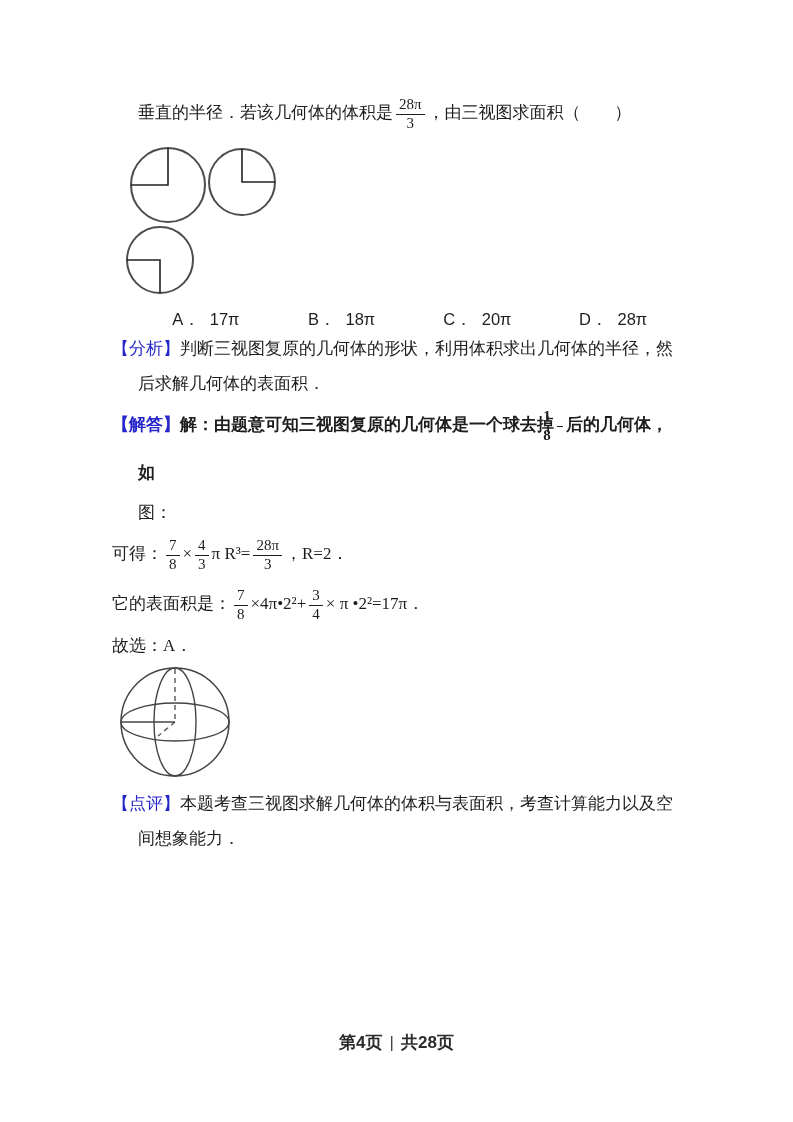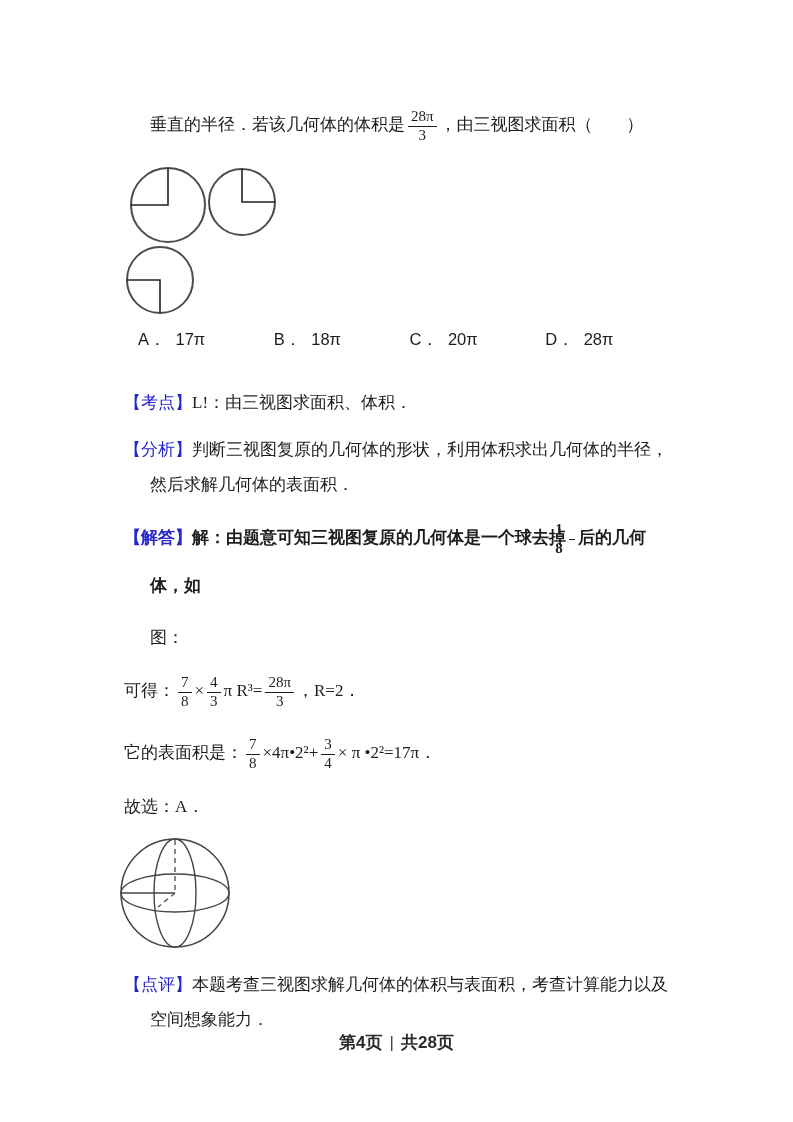--- a/index.html
+++ b/index.html
@@ -7,21 +7,21 @@
     position:relative;
     width:793px; height:1122px;
     background:#ffffff;
     font-family:"Liberation Serif","DejaVu Serif",serif;
     color:#1d1d1d;
     font-size:17px;
     overflow:hidden;
   }
   .content { padding:88px 112px 0 112px; }
 
-  p { margin:12px; }
+  p { margin:0; }
   .line { line-height:34px; }
   .intro { padding-left:26px; line-height:50px; }
 
   .blue { color:#2626cb; }
 
   
   .frac {
     display:inline-block;
     vertical-align:middle;
     text-align:center;
@@ -35,21 +35,21 @@
   .figure1 { margin:4px 0 0 8px; }
 
   .options {
     display:flex;
     padding-left:26px;
     margin-top:8px;
     font-family:"Liberation Sans","DejaVu Sans",sans-serif;
     font-size:16.5px;
     line-height:24px;
   }
-  .option { width:136px; }
+  .option { width:136px;text-align:center; }
   .option .opt-label { margin-right:10px; }
 
   .hang { padding-left:26px; text-indent:-26px; line-height:35px; }
   .kaodian { margin-top:34px; }
 
   .fracline { line-height:48px;font-weight:bold; }
   .cont-indent { padding-left:26px; line-height:32px; }
 
   .formula { line-height:50px; }
 
@@ -94,23 +94,20 @@
       </svg>
     </div>
 
     <div class="options">
       <span class="option"><span class="opt-label">A．</span><span>17π</span></span>
       <span class="option"><span class="opt-label">B．</span><span>18π</span></span>
       <span class="option"><span class="opt-label">C．</span><span>20π</span></span>
       <span class="option"><span class="opt-label">D．</span><span>28π</span></span>
     </div>
 
-    <p class="hang kaodian">
-      <span class="blue">【考点】</span><span>L!：由三视图求面积、体积．</span>
-    </p>
 
 
     <p class="hang">
       <span class="blue">【分析】</span><span>判断三视图复原的几何体的形状，利用体积求出几何体的半径，然后求解几何体的表面积．</span>
     </p>
 
     <p class="hang fracline">
       <span class="blue">【解答】</span><span>解：由题意可知三视图复原的几何体是一个球去掉</span><span class="frac"><span class="num">1</span><span class="den">8</span></span><span>后的几何体，如</span>
     </p>
     <p class="cont-indent">

